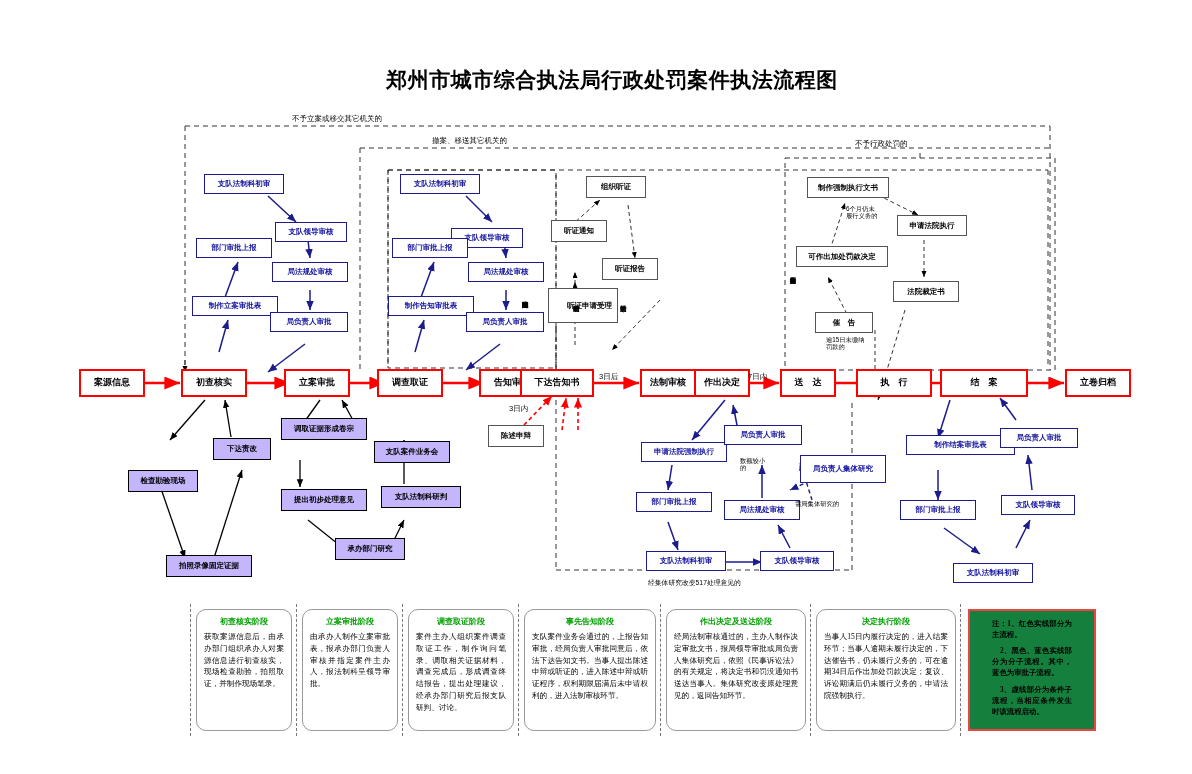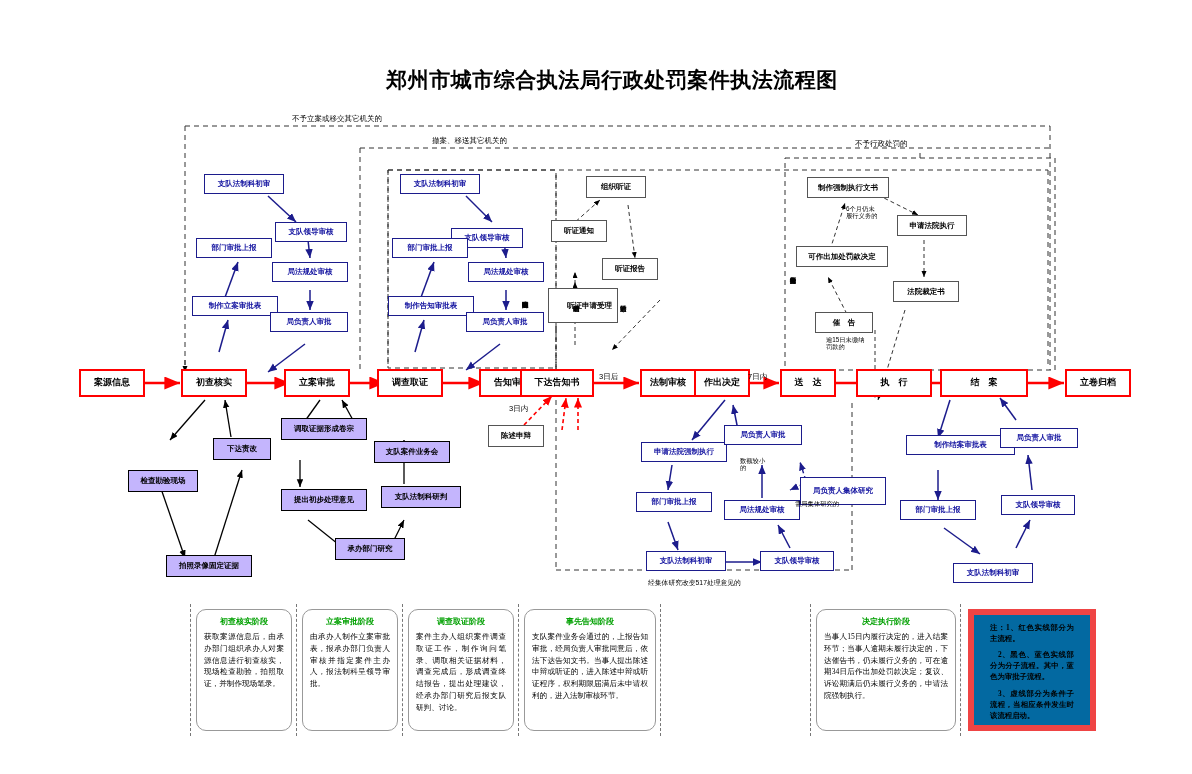--- a/index.html
+++ b/index.html
@@ -31,22 +31,22 @@
   svg.edges{position:absolute;left:0;top:0;width:1192px;height:774px;pointer-events:none;}
 
   
   .legend{position:absolute;box-sizing:border-box;border:1px solid #999;
           border-radius:10px;background:#fff;padding:6px 7px 4px 7px;}
   .legend h4{margin:0 0 4px 0;text-align:center;font-size:8px;color:#00a000;font-weight:bold;}
   .legend p{margin:0;font-size:7.6px;line-height:1.55;color:#000;text-align:justify;
             font-family:"Liberation Serif","DejaVu Serif",serif;}
   .sep{position:absolute;border-left:1px dashed #777;}
 
-  .notebox{position:absolute;box-sizing:border-box;border:6px solid #ef4444;background:#0369a1;
-           padding:7px 16px;}
+  .notebox{position:absolute;box-sizing:border-box;border:2px solid #ef4444;background:#15803d;
+           padding:7px 22px;}
   .notebox p{margin:0 0 5px 0;font-size:7.4px;line-height:1.5;color:#000;font-weight:bold;
              text-align:justify;font-family:"Liberation Serif","DejaVu Serif",serif;}
 </style>
 </head>
 <body>
 
 <div id="page">
 
   <div class="title">郑州市城市综合执法局行政处罚案件执法流程图</div>
 
@@ -239,21 +239,21 @@
   <div class="lbl wrapbox" style="left:826px;top:336px;width:44px;font-size:6.3px;">逾15日未缴纳罚款的</div>
   <div class="lbl" style="left:855px;top:139px;">不予行政处罚的</div>
 
   <div class="lbl" style="left:292px;top:114px;">不予立案或移交其它机关的</div>
   <div class="lbl" style="left:432px;top:136px;">撤案、移送其它机关的</div>
 
   <div class="node blue" style="left:641px;top:442px;width:86px;height:20px;">申请法院强制执行</div>
   <div class="node blue" style="left:724px;top:425px;width:78px;height:20px;">局负责人审批</div>
   <div class="node blue" style="left:636px;top:492px;width:76px;height:20px;">部门审批上报</div>
   <div class="node blue" style="left:724px;top:500px;width:76px;height:20px;">局法规处审核</div>
-  <div class="node blue" style="left:800px;top:477px;width:86px;height:28px;">局负责人集体研究</div>
+  <div class="node blue" style="left:800px;top:455px;width:86px;height:28px;">局负责人集体研究</div>
   <div class="node blue" style="left:646px;top:551px;width:80px;height:20px;">支队法制科初审</div>
   <div class="node blue" style="left:760px;top:551px;width:74px;height:20px;">支队领导审核</div>
 
   <div class="lbl wrapbox" style="left:740px;top:457px;width:30px;font-size:6.3px;">数额较小的</div>
   <div class="lbl" style="left:795px;top:500px;font-size:6.3px;">需局集体研究的</div>
   <div class="lbl" style="left:648px;top:578px;font-size:6.8px;">经集体研究改变517处理意见的</div>
 
   <div class="node blue" style="left:906px;top:435px;width:109px;height:20px;">制作结案审批表</div>
   <div class="node blue" style="left:1000px;top:428px;width:78px;height:20px;">局负责人审批</div>
   <div class="node blue" style="left:900px;top:500px;width:76px;height:20px;">部门审批上报</div>
@@ -289,20 +289,24 @@
     <p>案件主办人组织案件调查取证工作，制作询问笔录、调取相关证据材料，调查完成后，形成调查终结报告，提出处理建议，经承办部门研究后报支队研判、讨论。</p>
   </div>
   <div class="sep" style="left:518px;top:604px;height:132px;"></div>
 
   <div class="legend" style="left:524px;top:609px;width:132px;height:122px;">
     <h4>事先告知阶段</h4>
     <p>支队案件业务会通过的，上报告知审批，经局负责人审批同意后，依法下达告知文书。当事人提出陈述申辩或听证的，进入陈述申辩或听证程序，权利期限届满后未申请权利的，进入法制审核环节。</p>
   </div>
   <div class="sep" style="left:660px;top:604px;height:132px;"></div>
 
+  <div class="legend" style="left:666px;top:609px;width:140px;height:122px;">
+    <h4>作出决定及送达阶段</h4>
+    <p>经局法制审核通过的，主办人制作决定审批文书，报局领导审批或局负责人集体研究后，依照《民事诉讼法》的有关规定，将决定书和罚没通知书送达当事人。集体研究改变原处理意见的，返回告知环节。</p>
+  </div>
   <div class="sep" style="left:810px;top:604px;height:132px;"></div>
 
   <div class="legend" style="left:816px;top:609px;width:140px;height:122px;">
     <h4>决定执行阶段</h4>
     <p>当事人15日内履行决定的，进入结案环节；当事人逾期未履行决定的，下达催告书，仍未履行义务的，可在逾期34日后作出加处罚款决定；复议、诉讼期满后仍未履行义务的，申请法院强制执行。</p>
   </div>
   <div class="sep" style="left:960px;top:604px;height:132px;"></div>
 
   <div class="notebox" style="left:968px;top:609px;width:128px;height:122px;">
     <p>注：1、红色实线部分为主流程。</p>

